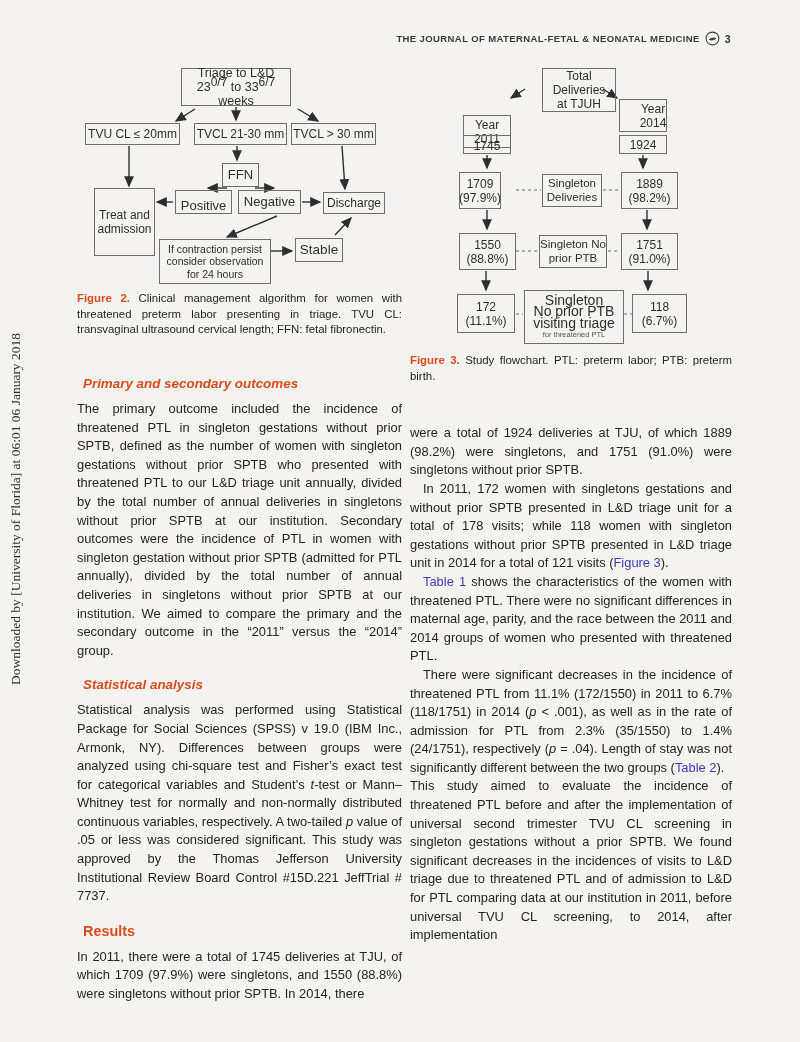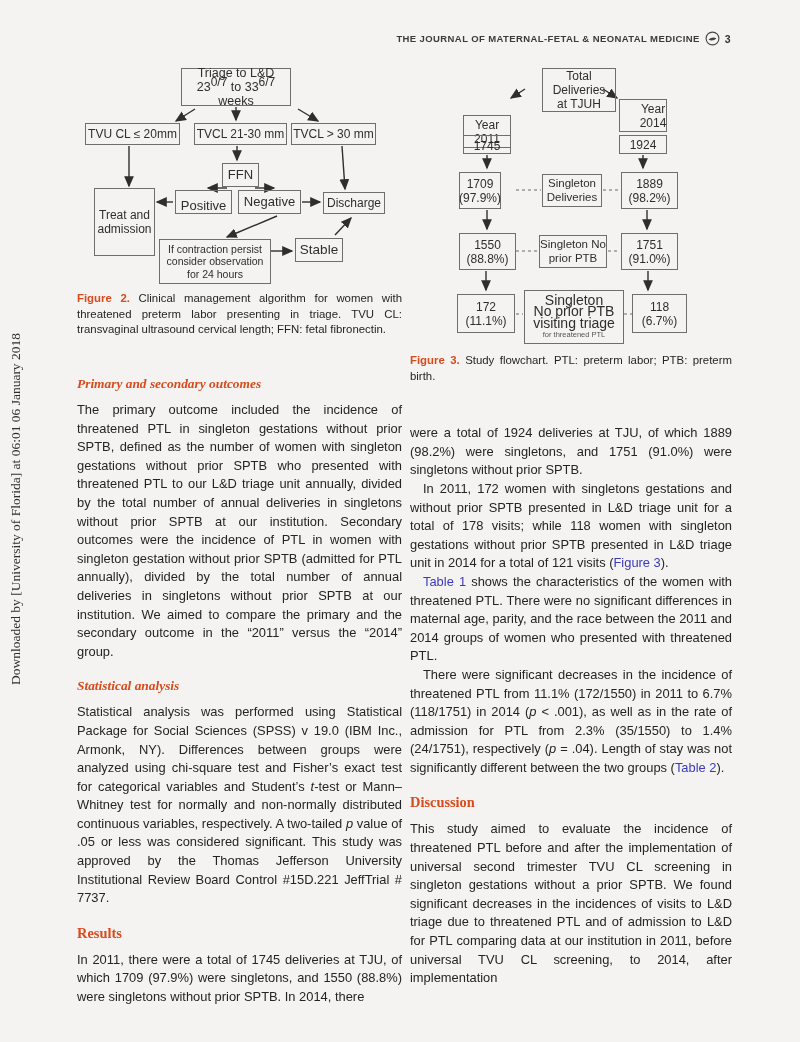--- a/index.html
+++ b/index.html
@@ -44,21 +44,21 @@
     font-size:11.4px; line-height:15.6px; text-align:justify; color:#242424;
   }
   .caption .lbl { color:#d84b1c; font-weight:bold; }
   
   .col { position:absolute; }
   .col p {
     margin:0; font-size:12.9px; line-height:18.6px;
     text-align:justify; color:#242424;
   }
   .ind { text-indent:13px; }
-  h3 { margin:0 0 9px 0; color:#d84b1c;font-family:Liberation Serif, serif; }
+  h3 { margin:0 0 9px 6px; color:#d84b1c; }
   .sub { font-size:13.4px; font-style:italic; font-weight:bold; }
   .sec { font-size:14.4px; font-style:normal; font-weight:bold; }
   .mt { margin-top:17px; }
   .gap40 { height:40px; }
   a.cite { color:#3a3ab8; text-decoration:none; cursor:pointer; }
 </style>
 </head>
 <body>
 
 <div class="header">
@@ -232,15 +232,14 @@
   <div class="gap40"></div>
 
   <p>were a total of 1924 deliveries at TJU, of which 1889 (98.2%) were singletons, and 1751 (91.0%) were singletons without prior SPTB.</p>
 
   <p class="ind"><span>In 2011, 172 women with singletons gestations and without prior SPTB presented in L&amp;D triage unit for a total of 178 visits; while 118 women with singleton gestations without prior SPTB presented in L&amp;D triage unit in 2014 for a total of 121 visits (</span><a class="cite">Figure 3</a><span>).</span></p>
 
   <p class="ind"><a class="cite">Table 1</a><span> shows the characteristics of the women with threatened PTL. There were no significant differences in maternal age, parity, and the race between the 2011 and 2014 groups of women who presented with threatened PTL.</span></p>
 
   <p class="ind"><span>There were significant decreases in the incidence of threatened PTL from 11.1% (172/1550) in 2011 to 6.7% (118/1751) in 2014 (</span><i>p</i><span> &lt; .001), as well as in the rate of admission for PTL from 2.3% (35/1550) to 1.4% (24/1751), respectively (</span><i>p</i><span> = .04). Length of stay was not significantly different between the two groups (</span><a class="cite">Table 2</a><span>).</span></p>
 
-  <h3 class="sec mt">Discussion</h3>
   <p>This study aimed to evaluate the incidence of threatened PTL before and after the implementation of universal second trimester TVU CL screening in singleton gestations without a prior SPTB. We found significant decreases in the incidences of visits to L&amp;D triage due to threatened PTL and of admission to L&amp;D for PTL comparing data at our institution in 2011, before universal TVU CL screening, to 2014, after implementation</p>
 </div>
 
 </body></html>

